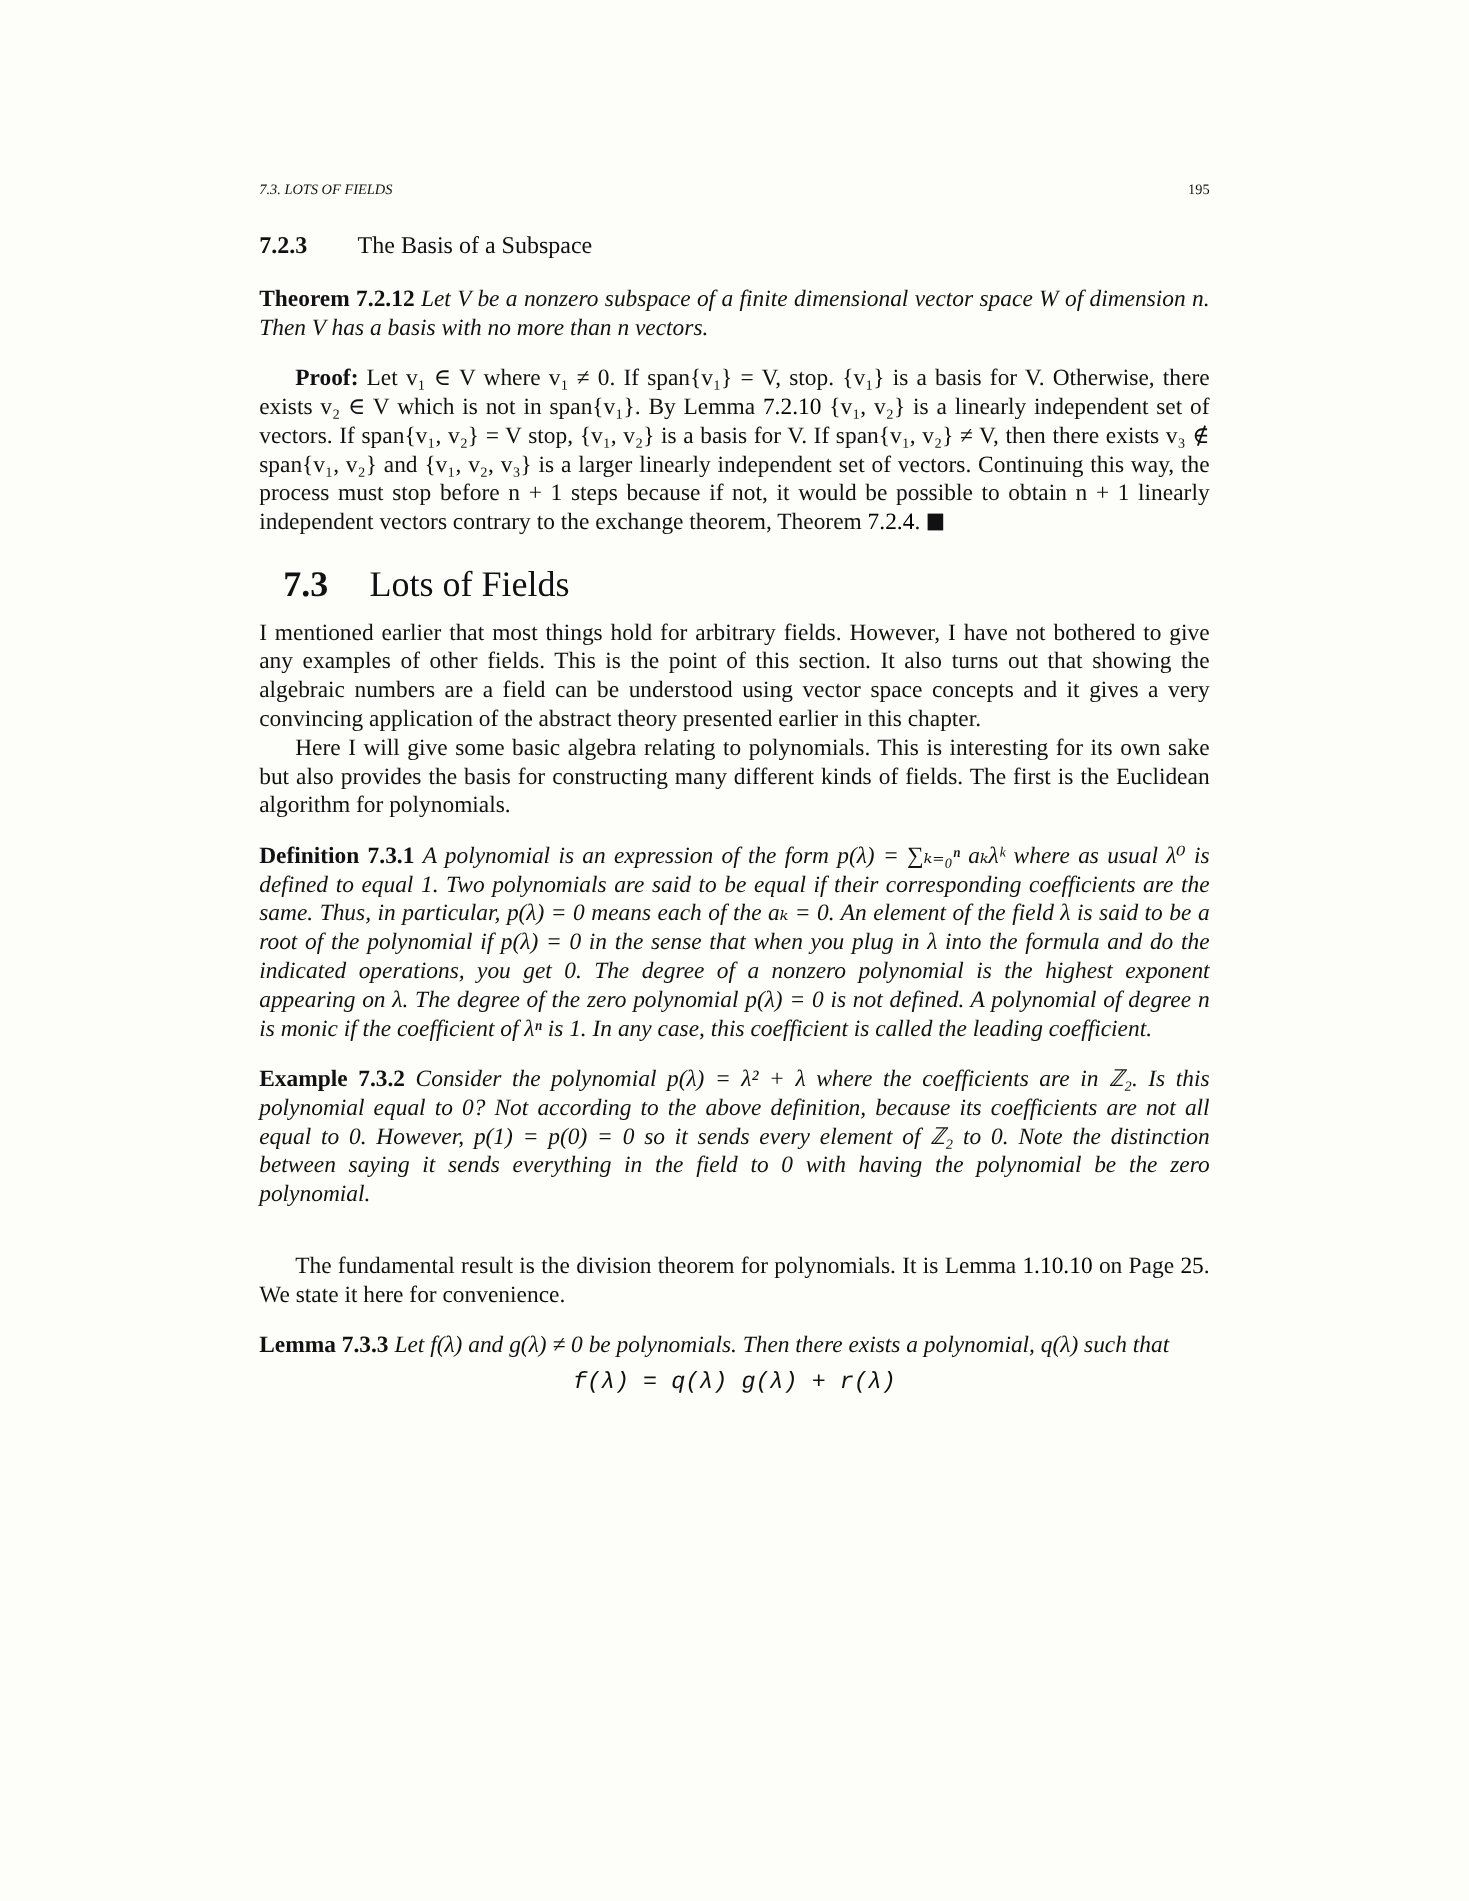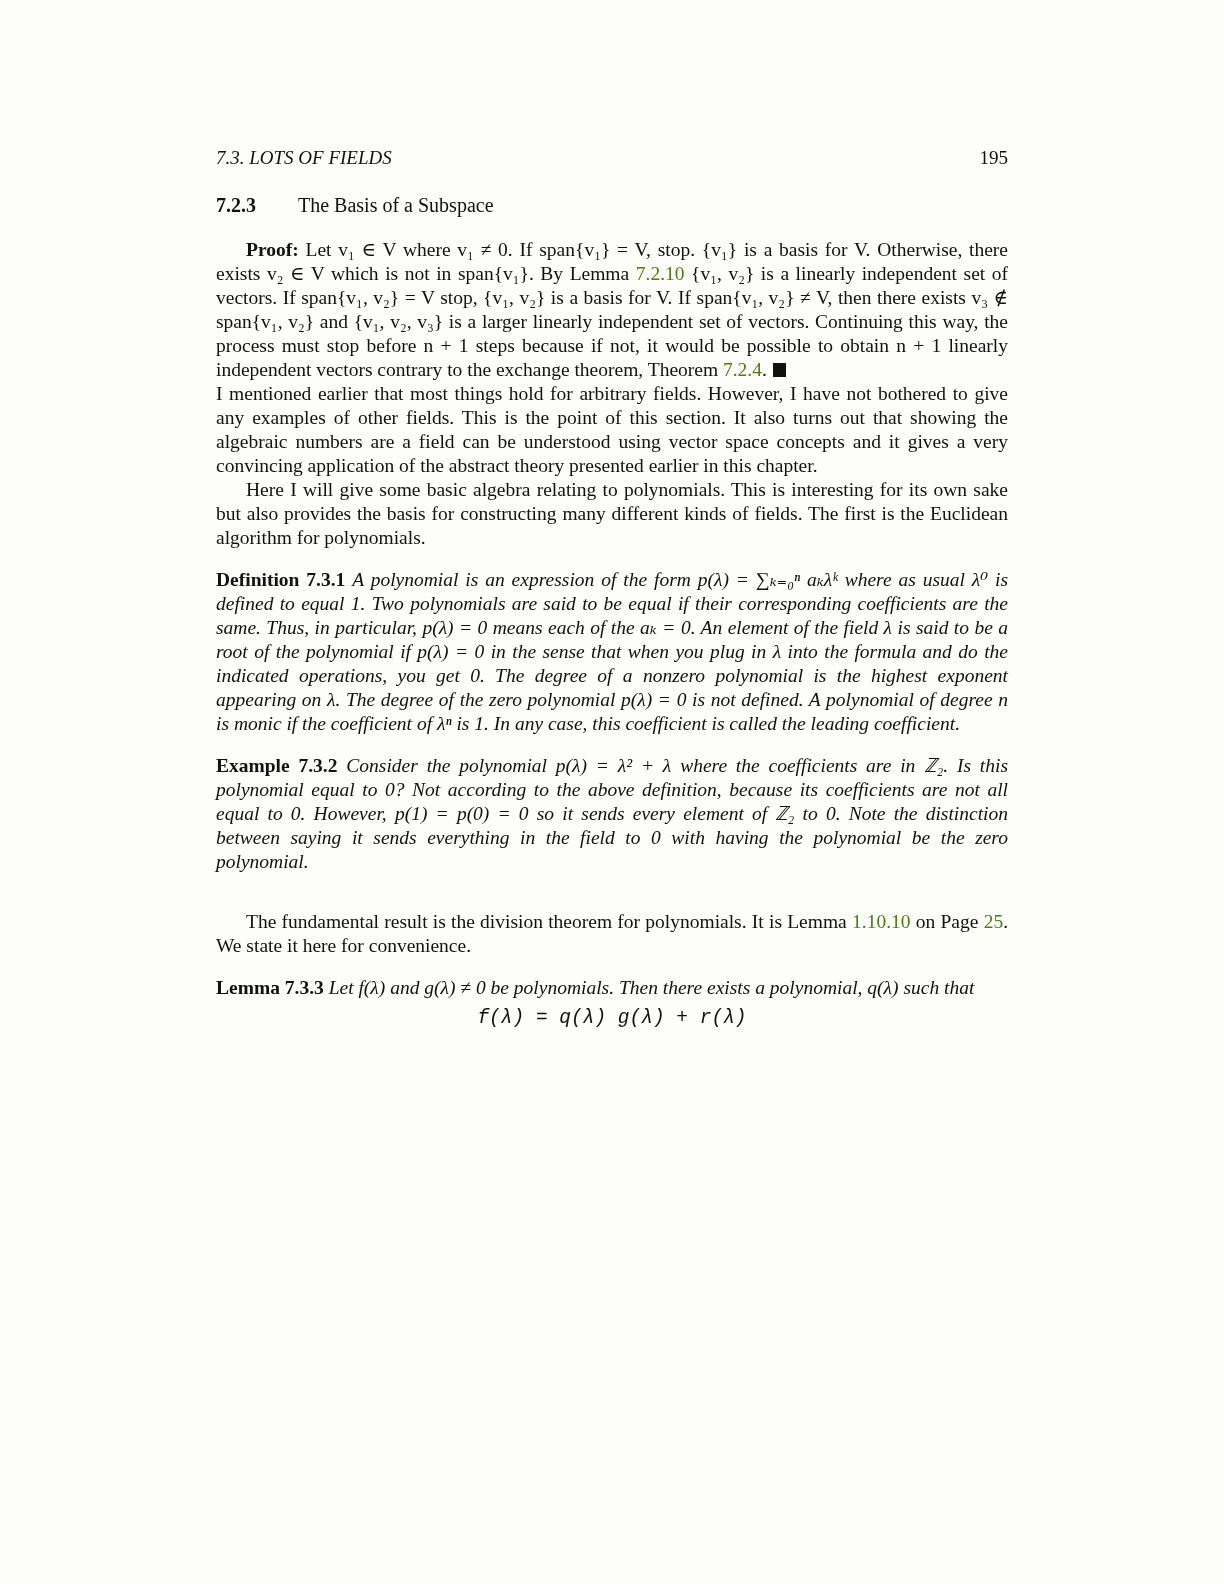--- a/index.html
+++ b/index.html
@@ -14,66 +14,73 @@
   .page {
     position: absolute;
     left: 216px; top: 146px;
     width: 792px;
     font-family: "Liberation Serif", "DejaVu Serif", serif;
     font-size: 19.5px;
     line-height: 24px;
   }
   .running-head {
     display: flex; justify-content: space-between;
-    font-size: 19px;
+    font-size: 12px;
     height: 28px;
   }
   .running-head .title { font-style: italic; }
   h3.subsection {
     font-size: 20px; font-weight: bold; margin: 16px 0 10px 0;
     line-height: 30px;
   }
   h3.subsection .num { display: inline-block; width: 82px; }
   h3.subsection .ttl { font-weight: normal; }
   h2.section {
     font-size: 30px; margin: 22px 0 10px 20px; line-height: 36px; font-weight: normal;
   }
   h2.section .num { display: inline-block; width: 72px; font-weight: bold; }
   p { margin: 0; text-align: justify; }
   p.indent { text-indent: 30px; }
   .block { margin-top: 18px; }
   .label { font-weight: bold; }
   .it { font-style: italic; }
-  .link { color: #4d7c0f; }
+  .link { color: #000000; }
   .qed { display: inline-block; width: 13px; height: 14px; background: #111; vertical-align: -1px; margin-left: 6px; }
   .display { text-align: center; font-style: italic; margin: 6px 0 8px 0; font-family: Liberation Mono, monospace; }
   .gap { height: 18px; }
 </style>
 </head>
 <body>
 
 <div class="page">
   <div class="running-head">
     <span class="title">7.3.  LOTS OF FIELDS</span>
     <span>195</span>
   </div>
 
   <h3 class="subsection">
     <span class="num">7.2.3</span><span class="ttl">The Basis of a Subspace</span>
   </h3>
 
+  <p class="block">
+    <span class="label">Theorem 7.2.12</span>
+    <span class="it">Let V be a nonzero subspace of a finite dimensional vector space W of dimension n. Then V has a basis with no more than n vectors.</span>
+  </p>
 
   <p class="block indent">
     <span class="label">Proof:</span>
     <span>Let v₁ ∈ V where v₁ ≠ 0. If span{v₁} = V, stop. {v₁} is a basis for V. Otherwise, there exists v₂ ∈ V which is not in span{v₁}. By Lemma</span>
     <a class="link">7.2.10</a>
     <span>{v₁, v₂} is a linearly independent set of vectors. If span{v₁, v₂} = V stop, {v₁, v₂} is a basis for V. If span{v₁, v₂} ≠ V, then there exists v₃ ∉ span{v₁, v₂} and {v₁, v₂, v₃} is a larger linearly independent set of vectors. Continuing this way, the process must stop before n + 1 steps because if not, it would be possible to obtain n + 1 linearly independent vectors contrary to the exchange theorem, Theorem</span>
     <a class="link">7.2.4</a><span>.</span><span class="qed"></span>
   </p>
 
+  <h2 class="section">
+    <span class="num">7.3</span><span>Lots of Fields</span>
+  </h2>
 
   <p>I mentioned earlier that most things hold for arbitrary fields. However, I have not bothered to give any examples of other fields. This is the point of this section. It also turns out that showing the algebraic numbers are a field can be understood using vector space concepts and it gives a very convincing application of the abstract theory presented earlier in this chapter.</p>
   <p class="indent">Here I will give some basic algebra relating to polynomials. This is interesting for its own sake but also provides the basis for constructing many different kinds of fields. The first is the Euclidean algorithm for polynomials.</p>
 
   <p class="block">
     <span class="label">Definition 7.3.1</span>
     <span class="it">A polynomial is an expression of the form p(λ) = ∑ₖ₌₀ⁿ aₖλᵏ where as usual λ⁰ is defined to equal 1. Two polynomials are said to be equal if their corresponding coefficients are the same. Thus, in particular, p(λ) = 0 means each of the aₖ = 0. An element of the field λ is said to be a root of the polynomial if p(λ) = 0 in the sense that when you plug in λ into the formula and do the indicated operations, you get 0. The degree of a nonzero polynomial is the highest exponent appearing on λ. The degree of the zero polynomial p(λ) = 0 is not defined. A polynomial of degree n is monic if the coefficient of λⁿ is 1. In any case, this coefficient is called the leading coefficient.</span>
   </p>
 
   <p class="block">

